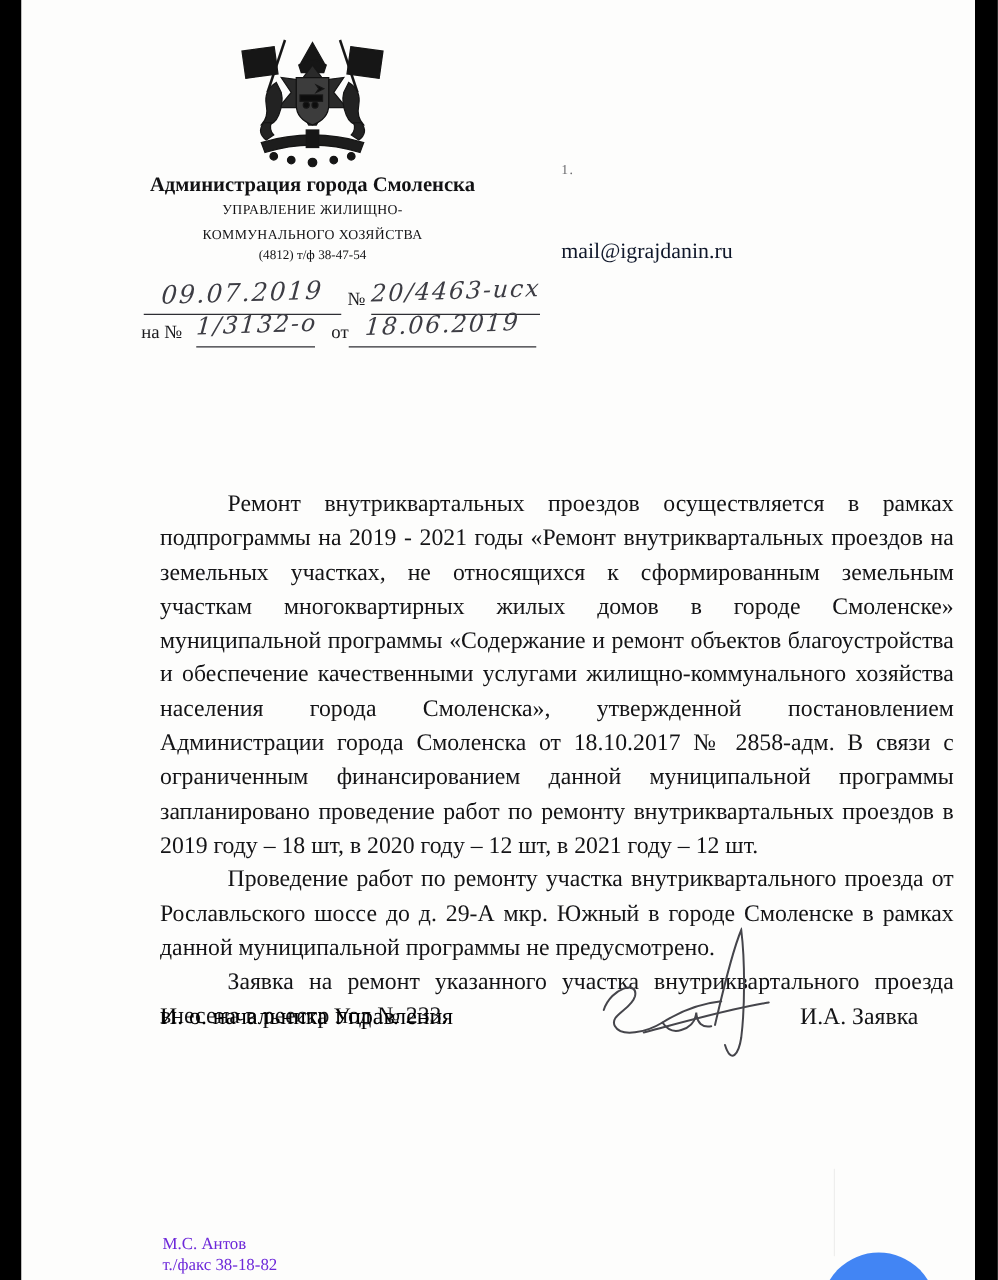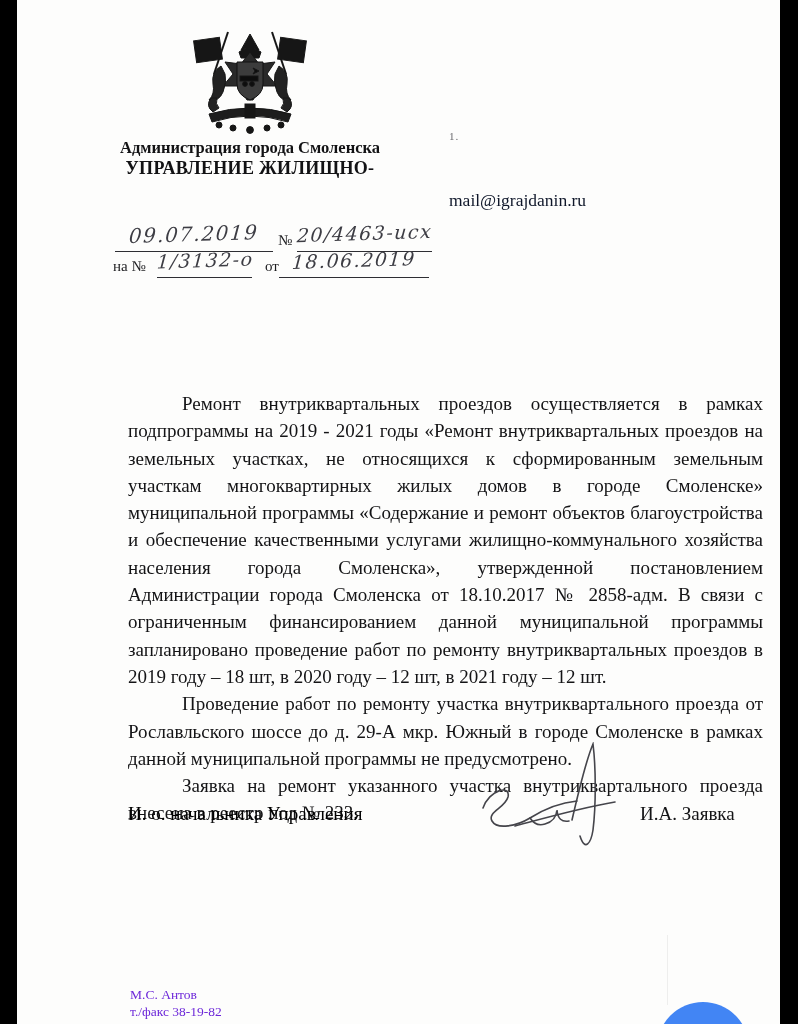--- a/index.html
+++ b/index.html
@@ -17,21 +17,21 @@
   .edge-left { left: 0; width: 17px; }
   .edge-right { right: 0; width: 18px; }
 
   
   .letterhead {
     position: absolute; left: 83px; top: 30px; width: 300px;
     text-align: center; color: #121214;
   }
   .coat { display: block; margin: 0 auto 4px auto; }
   .org-line1 { font-weight: bold; font-size: 16.5px; line-height: 20px; }
-  .org-line2, .org-line3 { font-weight: bold; font-size: 18px; line-height: 20px; letter-spacing: 0.3px; }
+  .org-line2, .org-line3 { font-weight: normal; font-size: 11px; line-height: 20px; letter-spacing: 0.3px; }
   .org-addr, .org-phone { font-size: 10.5px; line-height: 12.5px; margin-top: 1px; }
 
   
   .corner-mark { position: absolute; left: 432px; top: 130px; font-size: 11px; color: #6b6b6f; letter-spacing: 1px; }
   .email { position: absolute; left: 432px; top: 190px; font-size: 17.5px; color: #0f172a; text-align: right; }
 
   
   .hw {
     font-family: "DejaVu Serif", serif; font-style: italic;
     color: #3d3d44; transform: rotate(-1.8deg) skewX(-6deg);
@@ -111,20 +111,22 @@
           <circle cx="38" cy="95" r="3"></circle>
           <circle cx="52" cy="98" r="3"></circle>
           <circle cx="69" cy="100" r="3.4"></circle>
           <circle cx="86" cy="98" r="3"></circle>
           <circle cx="100" cy="95" r="3"></circle>
           <rect x="64" y="74" width="10" height="14" fill="#161616"></rect>
         </g>
       </svg>
       <div class="org-line1">Администрация города Смоленска</div>
       <div class="org-line2">УПРАВЛЕНИЕ ЖИЛИЩНО-</div>
+      <div class="org-line3">КОММУНАЛЬНОГО ХОЗЯЙСТВА</div>
+      <div class="org-phone">(4812) т/ф 38-47-54</div>
     </div>
 
     <div class="corner-mark">1.</div>
     <div class="email">mail@igrajdanin.ru</div>
 
     <div class="ref-field f-outdate">
       <span class="hw" style="display:inline-block; font-size:20px;">09.07.2019</span>
     </div>
     <div class="ref-label l-no">№</div>
     <div class="ref-field f-outnum">
@@ -151,21 +153,21 @@
         <path d="M8 66 C 14 48, 36 42, 33 55 C 30 66, 12 70, 17 79 C 22 88, 42 84, 55 76 C 74 64, 92 60, 102 59"></path>
         <path d="M55 76 q 6 9 15 6 q 11 -3 12 -14 q 1 13 12 11"></path>
         <path d="M97 78 C 103 52, 112 16, 118 2 C 121 26, 121 64, 118 88 C 116 101, 110 110, 105 94"></path>
         <path d="M40 84 C 70 76, 105 66, 140 60"></path>
       </g>
     </svg>
     <div class="sig-name">И.А. Заявка</div>
 
     <div class="executor">
       <div>М.С. Антов</div>
-      <div>т./факс 38-19-82</div>
+      <div>т./факс 38-18-82</div>
     </div>
 
     <div class="scan-line"></div>
 
     <button class="fab" style="background: rgb(66, 133, 244);"></button>
   </div>
 
   <div class="edge-bar edge-right"></div>
 </div>
 

